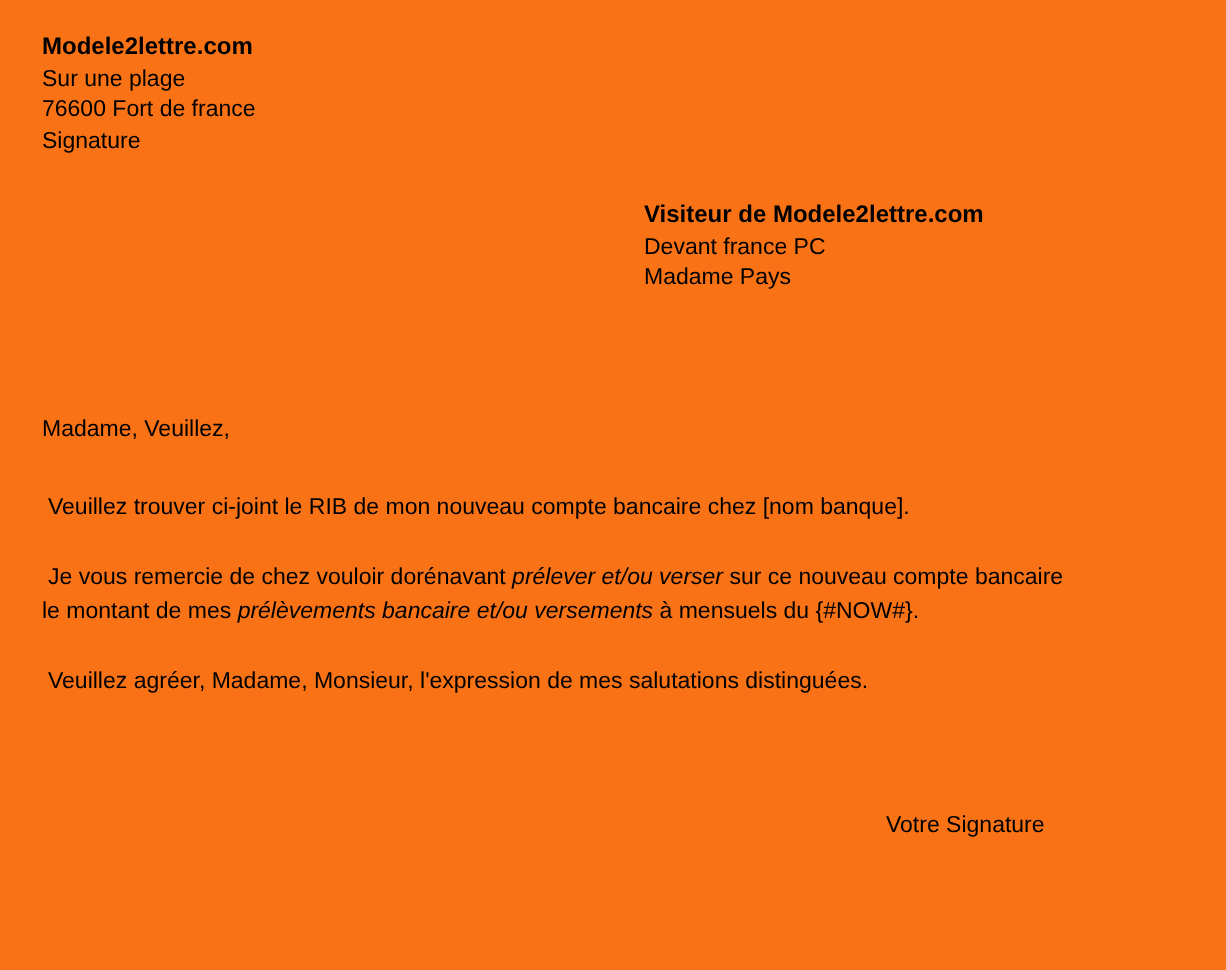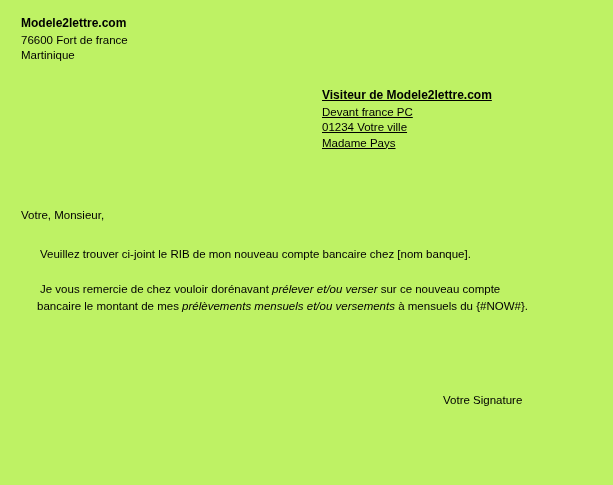--- a/index.html
+++ b/index.html
@@ -12,21 +12,21 @@
     height: 485px;
     font-family: "Liberation Sans", sans-serif;
     color: #000000;
     position: relative;
     overflow: hidden;
   }
   .page {
     position: relative;
     width: 613px;
     height: 485px;
-    background: #bef264;
+    background: #f97316;
   }
 
   
   .sender {
     position: absolute;
     left: 21px;
     top: 16px;
     font-size: 11.5px;
     line-height: 15.5px;
   }
@@ -36,24 +36,23 @@
     margin-bottom: 1px;
   }
   .sender .line {
     font-size: 11.5px;
   }
 
   
   .recipient {
     position: absolute;
     left: 322px;
-    top: 88px;
+    top: 100px;
     font-size: 11.5px;
     line-height: 15.5px;
-    text-decoration: underline;
   }
   .recipient .company {
     font-weight: bold;
     font-size: 12px;
     margin-bottom: 1px;
   }
   .recipient .line {
     font-size: 11.5px;
   }
 
@@ -63,57 +62,58 @@
     left: 21px;
     top: 207px;
     width: 520px;
     font-size: 11.5px;
     line-height: 17px;
   }
   .salutation {
     margin: 0 0 22px 0;
   }
   .para {
-    margin: 0 0 18px 16px;
+    margin: 0 0 18px 0;
     text-indent: 3px;
   }
   .para.last {
     margin-bottom: 0;
   }
   .para em {
     font-style: italic;
   }
 
   
   .signature {
     position: absolute;
     left: 443px;
-    top: 394px;
+    top: 407px;
     font-size: 11.5px;
   }
 </style>
 </head>
 <body>
 
 <div class="page">
 
   <div class="sender">
     <div class="company">Modele2lettre.com</div>
+    <div class="line">Sur une plage</div>
     <div class="line">76600 Fort de france</div>
-    <div class="line">Martinique</div>
+    <div class="line">Signature</div>
   </div>
 
   <div class="recipient">
     <div class="company">Visiteur de Modele2lettre.com</div>
     <div class="line">Devant france PC</div>
-    <div class="line">01234 Votre ville</div>
     <div class="line">Madame Pays</div>
   </div>
 
   <div class="body-text">
-    <p class="salutation">Votre, Monsieur,</p>
+    <p class="salutation">Madame, Veuillez,</p>
     <p class="para">Veuillez trouver ci-joint le RIB de mon nouveau compte bancaire chez [nom banque].</p>
-    <p class="para"><span>Je vous remercie de chez vouloir dorénavant </span><em>prélever et/ou verser</em><span> sur ce nouveau compte bancaire le montant de mes </span><em>prélèvements mensuels et/ou versements</em><span> à mensuels du {#NOW#}.</span></p>
+    <p class="para"><span>Je vous remercie de chez vouloir dorénavant </span><em>prélever et/ou verser</em><span> sur ce nouveau compte bancaire le montant de mes </span><em>prélèvements bancaire et/ou versements</em><span> à mensuels du {#NOW#}.</span></p>
+    <p class="para last">Veuillez agréer, Madame, Monsieur, l'expression de mes salutations distinguées.</p>
   </div>
 
   <div class="signature">Votre Signature</div>
 
 </div>
 
 </body></html>

